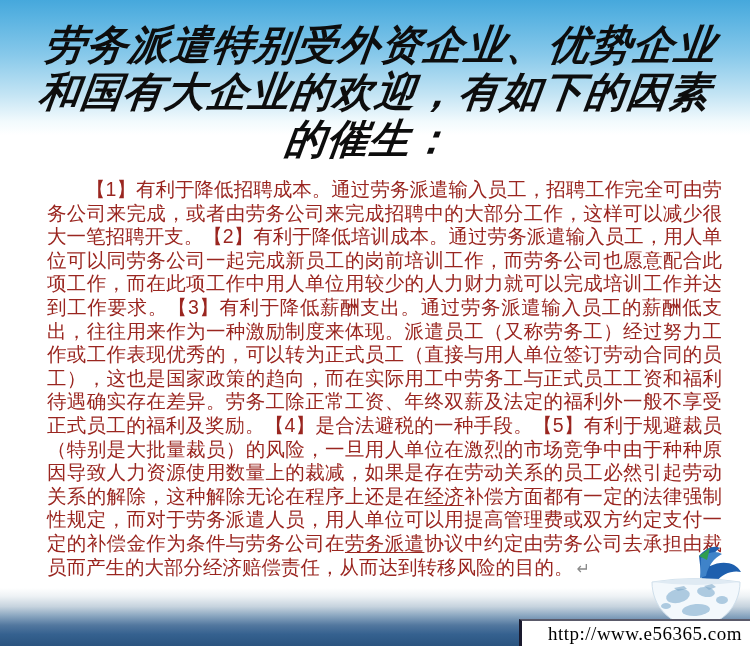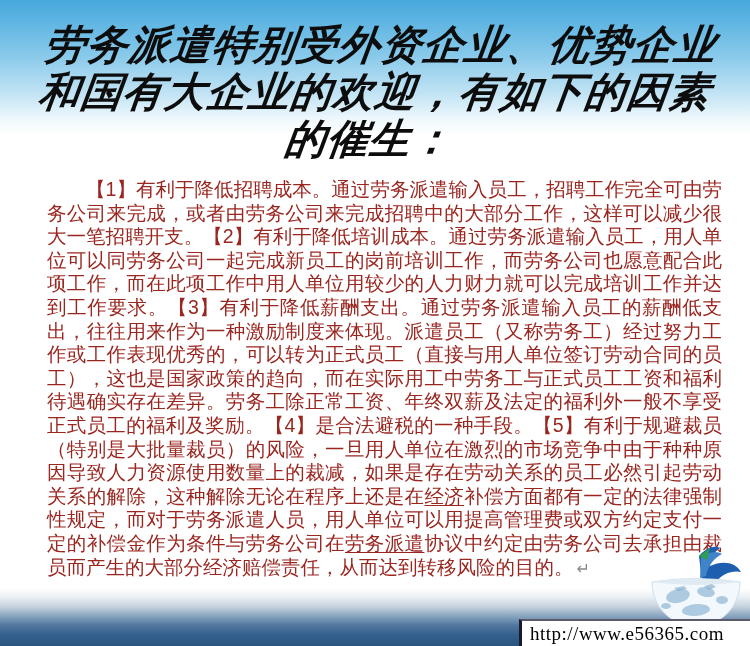--- a/index.html
+++ b/index.html
@@ -98,21 +98,21 @@
     right: 0;
     bottom: 0;
     width: 231px;
     height: 27px;
     background: #ffffff;
     border-left: 3px solid #1a1a2e;
     border-top: 2px solid #5a5a6a;
     z-index: 3;
     display: flex;
     align-items: center;
-    padding-left: 8px;
+    padding-left: 26px;
   }
   .url-box span {
     font-family: "Liberation Serif", "DejaVu Serif", serif;
     font-size: 19px;
     color: #000000;
     letter-spacing: 0.5px;
   }
 </style>
 </head>
 <body>

